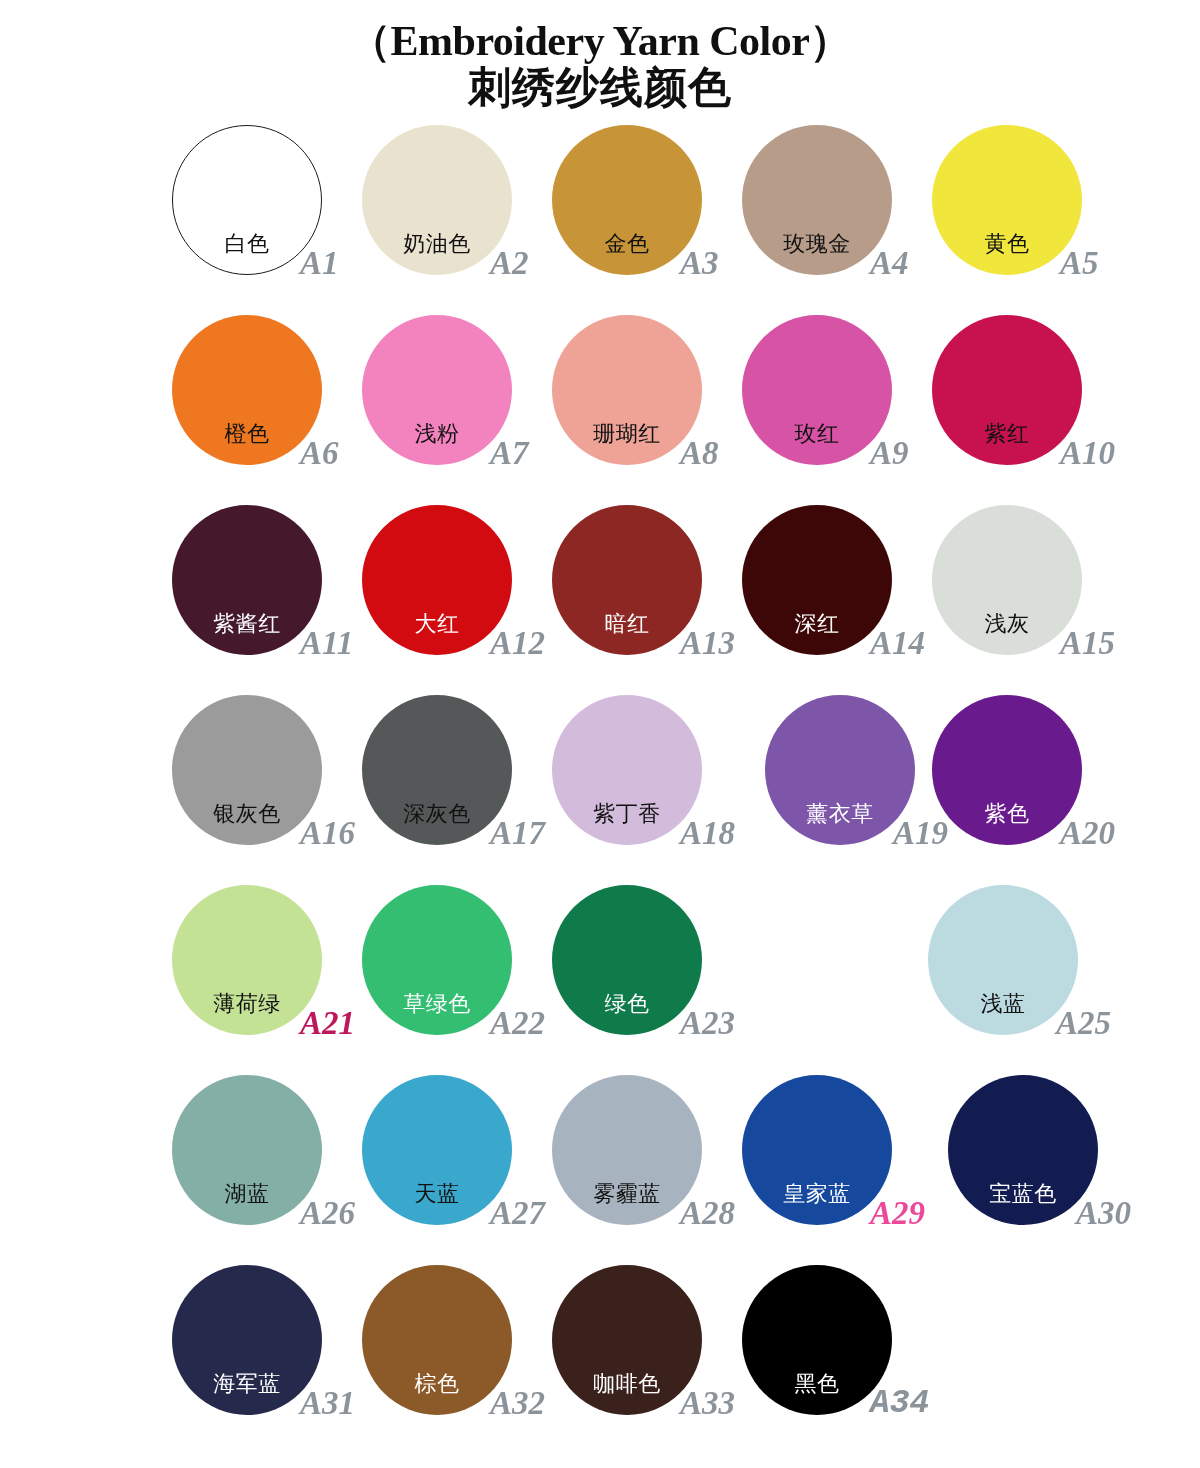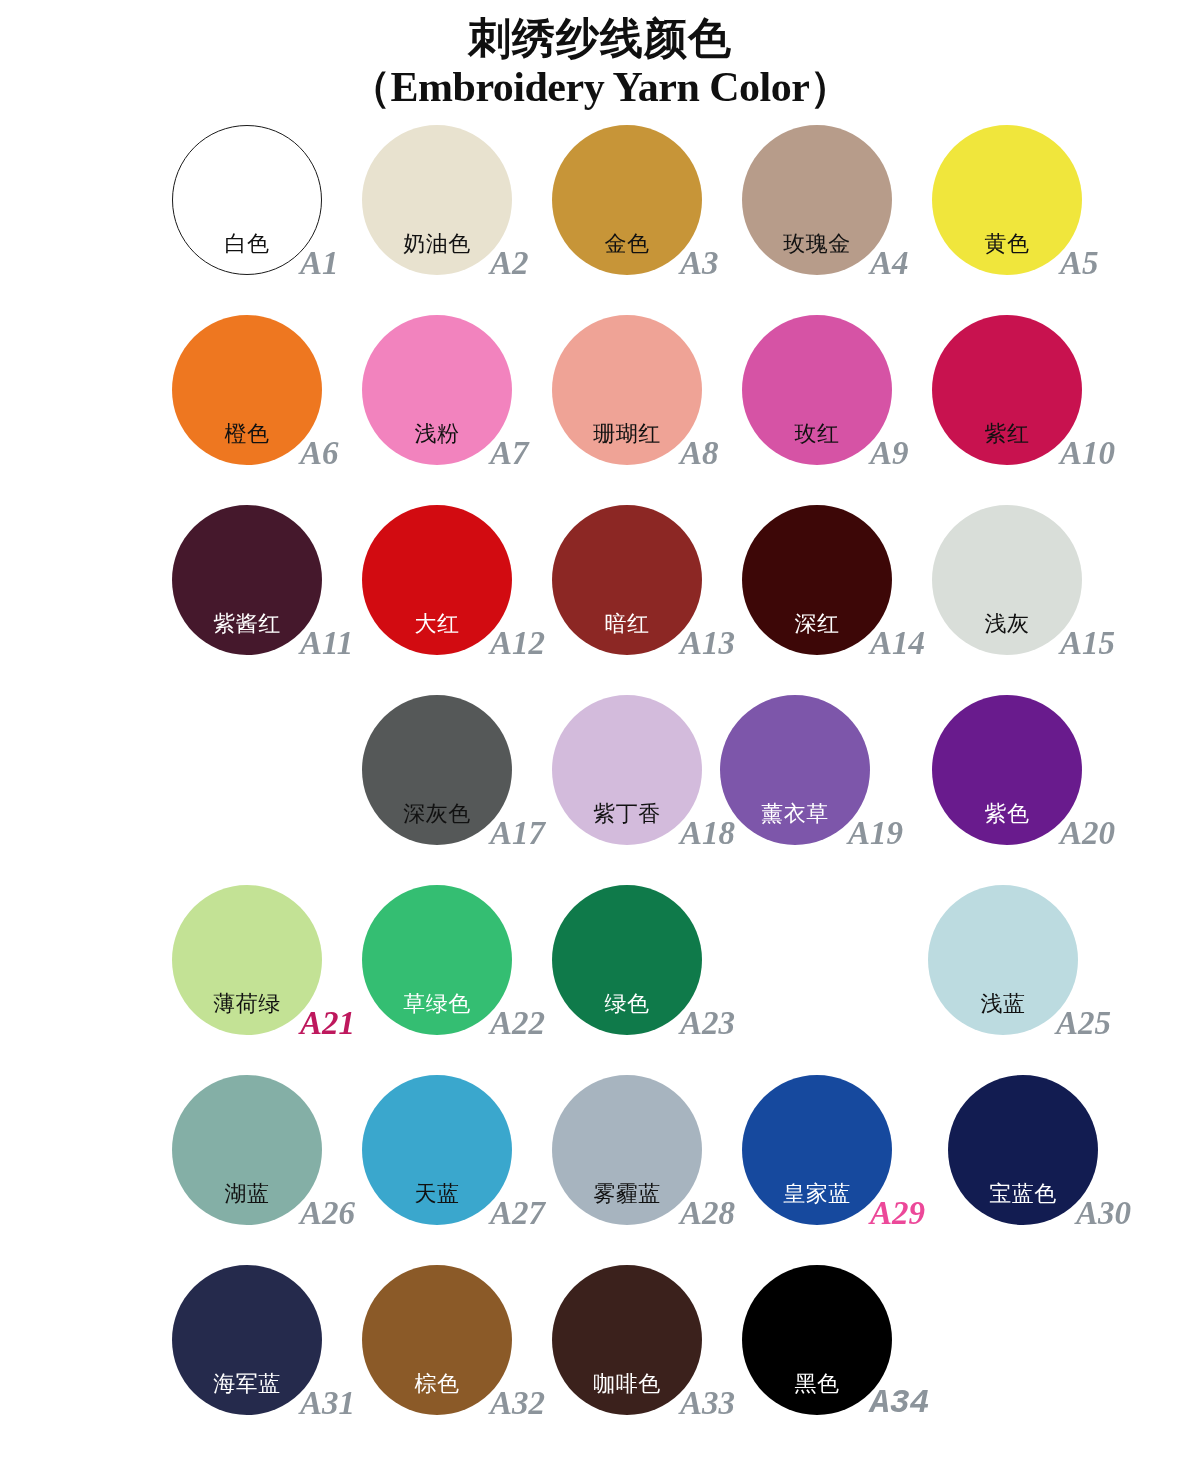--- a/index.html
+++ b/index.html
@@ -95,22 +95,22 @@
     color: #8C949B;
     white-space: nowrap;
     z-index: 4;
     text-shadow: 1px 1px 0 rgba(255,255,255,0.55);
   }
 </style>
 </head>
 <body>
 
 <div id="title-block">
+  <div id="title-en">（Embroidery Yarn Color）</div>
   <div id="title-cn">刺绣纱线颜色</div>
-  <div id="title-en">（Embroidery Yarn Color）</div>
 </div>
 
 <div id="swatch-grid">
     <div class="swatch-row">
       <div class="swatch" style="left: 0px;">
         <div class="swatch-circle" style="background: rgb(255, 255, 255); border: 1px solid rgb(26, 26, 26);"></div>
         <div class="swatch-name on-light">白色</div>
         <div class="swatch-code" style="color: rgb(140, 148, 155);">A1</div>
       </div>
       <div class="swatch" style="left: 190px;">
@@ -182,31 +182,36 @@
         <div class="swatch-name on-dark">深红</div>
         <div class="swatch-code" style="color: rgb(140, 148, 155);">A14</div>
       </div>
       <div class="swatch" style="left: 760px;">
         <div class="swatch-circle" style="background: rgb(217, 222, 217);"></div>
         <div class="swatch-name on-light">浅灰</div>
         <div class="swatch-code" style="color: rgb(140, 148, 155);">A15</div>
       </div>
     </div>
     <div class="swatch-row">
+      <div class="swatch" style="left: 0px;">
+        <div class="swatch-circle" style="background: rgb(155, 155, 155);"></div>
+        <div class="swatch-name on-light">银灰色</div>
+        <div class="swatch-code" style="color: rgb(140, 148, 155);">A16</div>
+      </div>
       <div class="swatch" style="left: 190px;">
         <div class="swatch-circle" style="background: rgb(85, 88, 88);"></div>
         <div class="swatch-name on-light">深灰色</div>
         <div class="swatch-code" style="color: rgb(140, 148, 155);">A17</div>
       </div>
       <div class="swatch" style="left: 380px;">
         <div class="swatch-circle" style="background: rgb(211, 187, 220);"></div>
         <div class="swatch-name on-light">紫丁香</div>
         <div class="swatch-code" style="color: rgb(140, 148, 155);">A18</div>
       </div>
-      <div class="swatch" style="left: 548px;">
+      <div class="swatch" style="left: 593px;">
         <div class="swatch-circle" style="background: rgb(125, 86, 170);"></div>
         <div class="swatch-name on-dark">薰衣草</div>
         <div class="swatch-code" style="color: rgb(140, 148, 155);">A19</div>
       </div>
       <div class="swatch" style="left: 760px;">
         <div class="swatch-circle" style="background: rgb(105, 27, 141);"></div>
         <div class="swatch-name on-dark">紫色</div>
         <div class="swatch-code" style="color: rgb(140, 148, 155);">A20</div>
       </div>
     </div>

